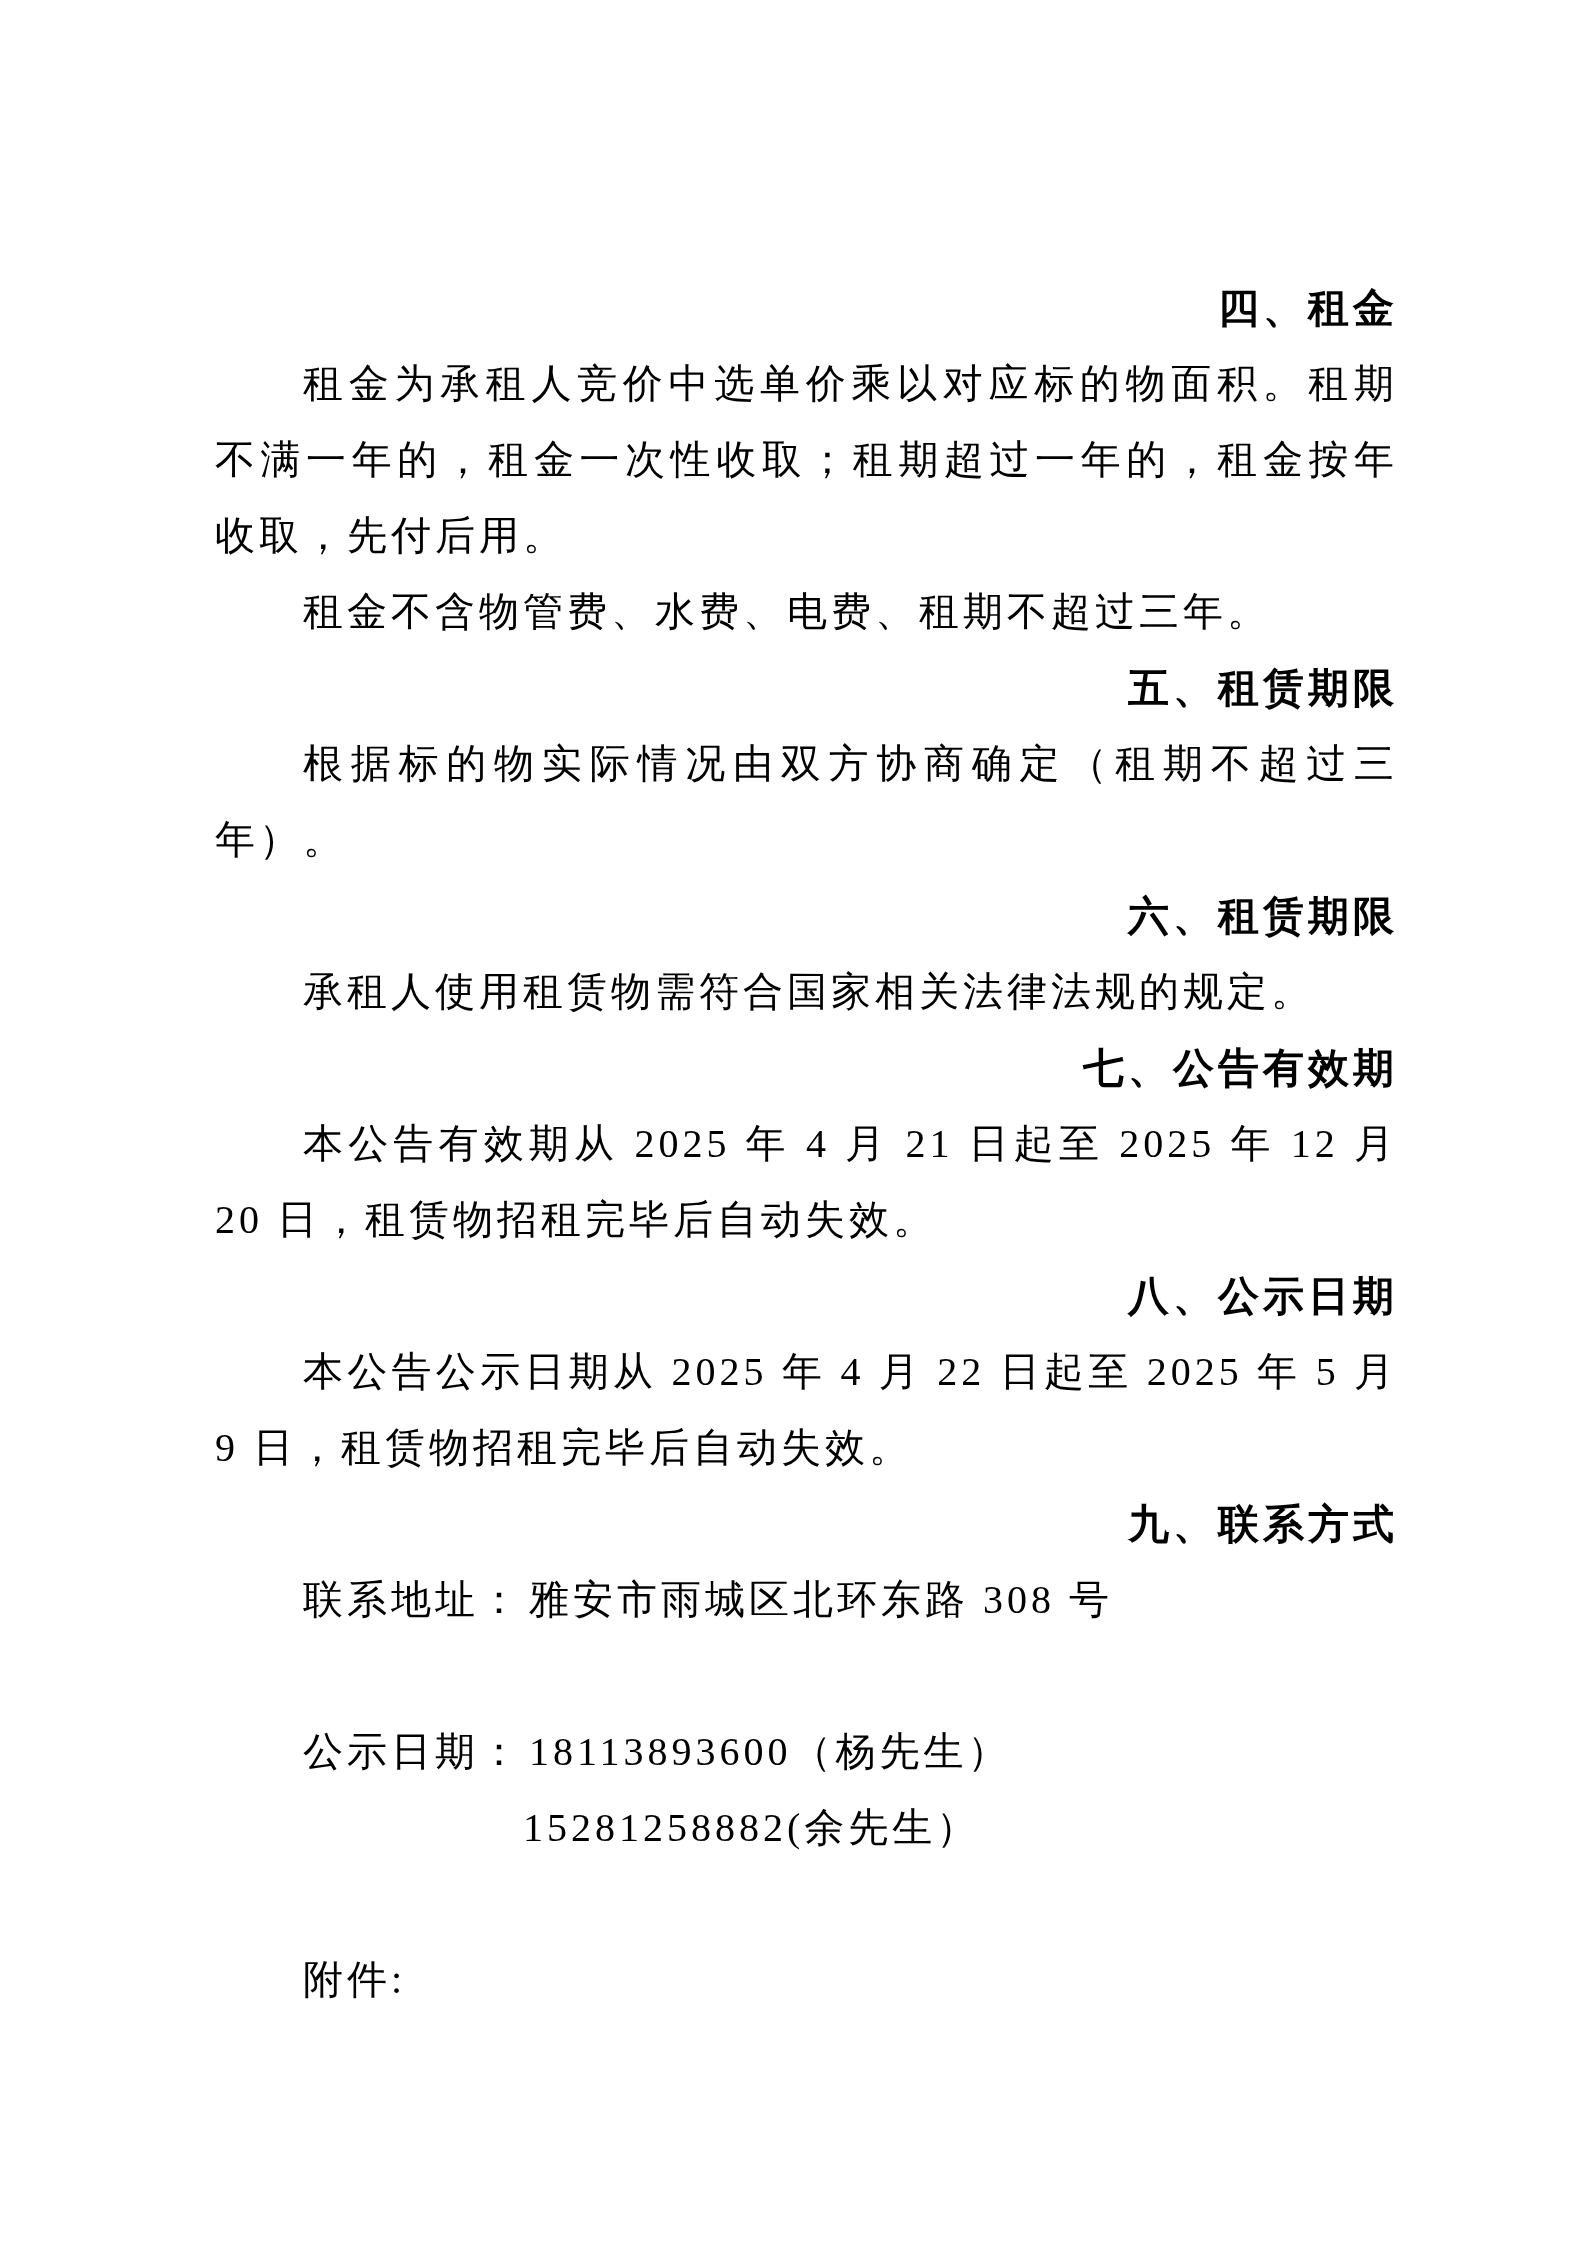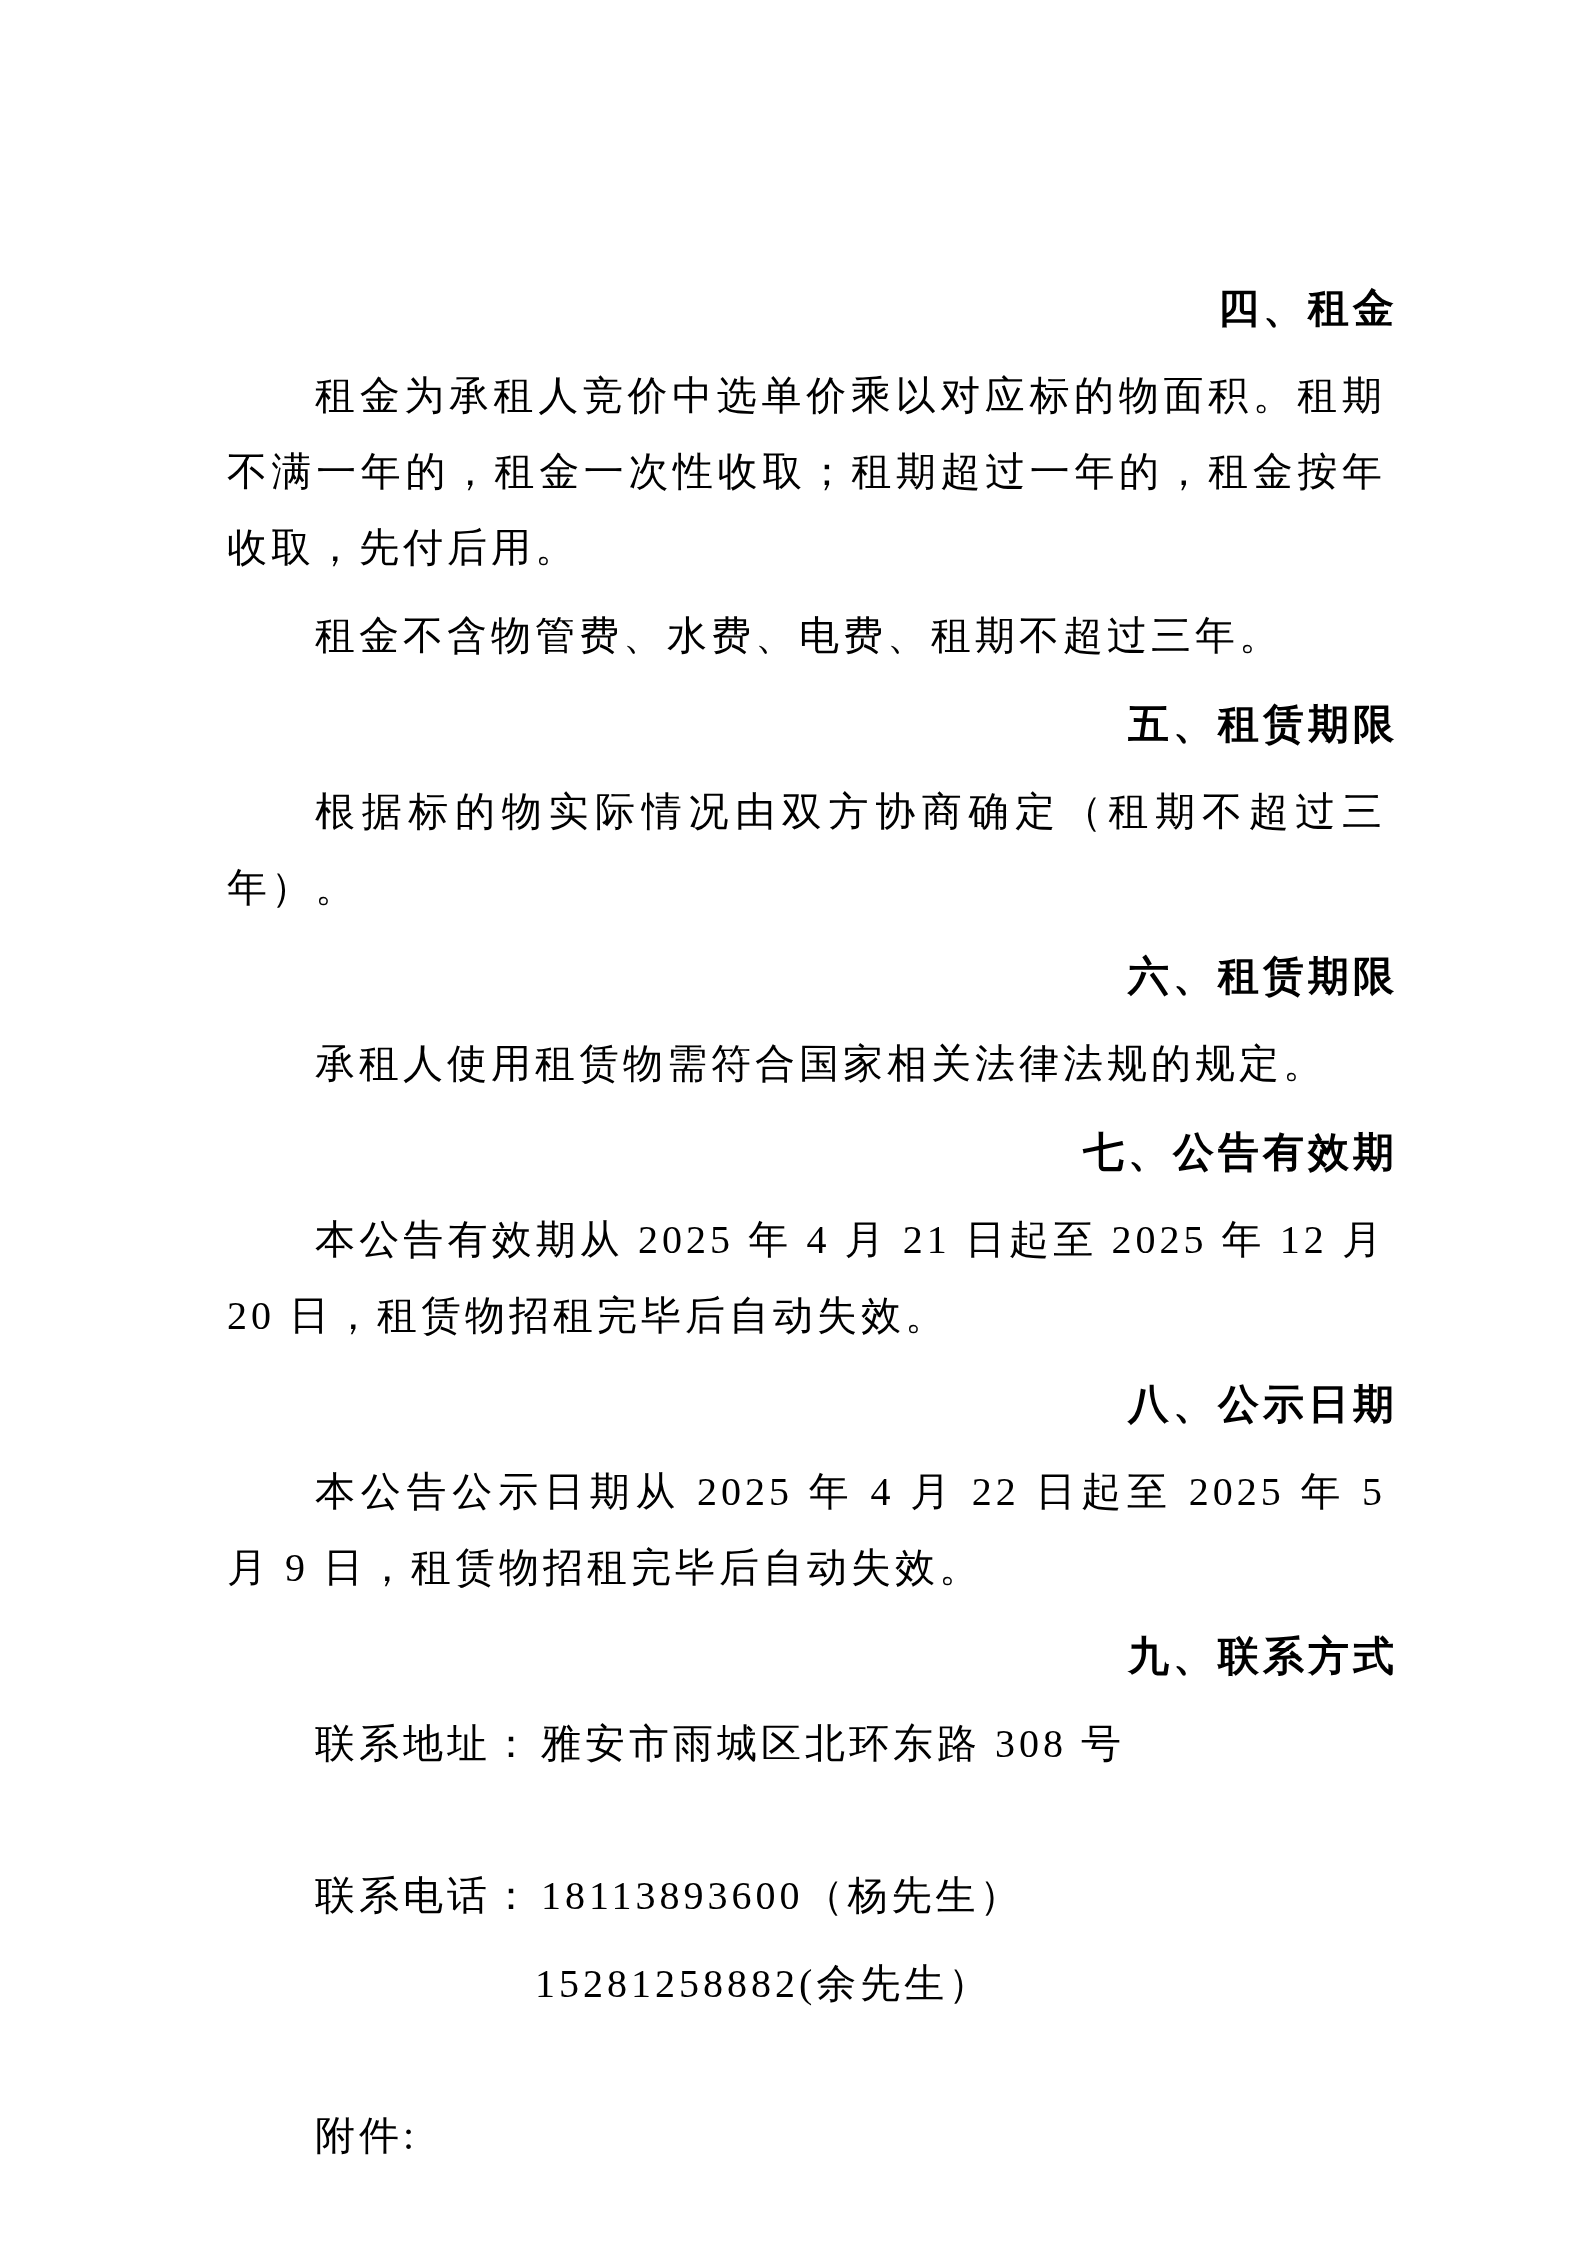--- a/index.html
+++ b/index.html
@@ -21,21 +21,21 @@
     left: 0;
     width: 100%;
     box-sizing: border-box;
     padding: 270px 189px 0 215px;
     font-family: "Liberation Serif", "DejaVu Serif", serif;
     font-size: 40px;
     line-height: 76px;
     letter-spacing: 4px;
   }
   .content p {
-    margin: 12px;
+    margin: 0;
     text-align: justify;
     text-justify: inter-character;
     text-align-last: left;
     text-indent: 88px;
     word-break: break-all;
   }
   .content h2 {
     margin: 0;
     font-size: 41px;
     font-weight: bold;
@@ -81,21 +81,21 @@
     <h2>八、公示日期</h2>
     <p>本公告公示日期从 2025 年 4 月 22 日起至 2025 年 5 月 9 日，租赁物招租完毕后自动失效。</p>
 
     <h2>九、联系方式</h2>
 
     <p class="contact-address">
       <span>联系地址：</span><span class="value">雅安市雨城区北环东路 308 号</span>
     </p>
 
     <p class="contact-phone-1">
-      <span>联系电话：</span><span class="value">18113893600（杨先生）</span>
+      <span>公示日期：</span><span class="value">18113893600（杨先生）</span>
     </p>
 
     <p class="contact-phone-2">
       <span>15281258882(余先生）</span>
     </p>
 
     <p class="attachment">
       <span>附件:</span>
     </p>
 

